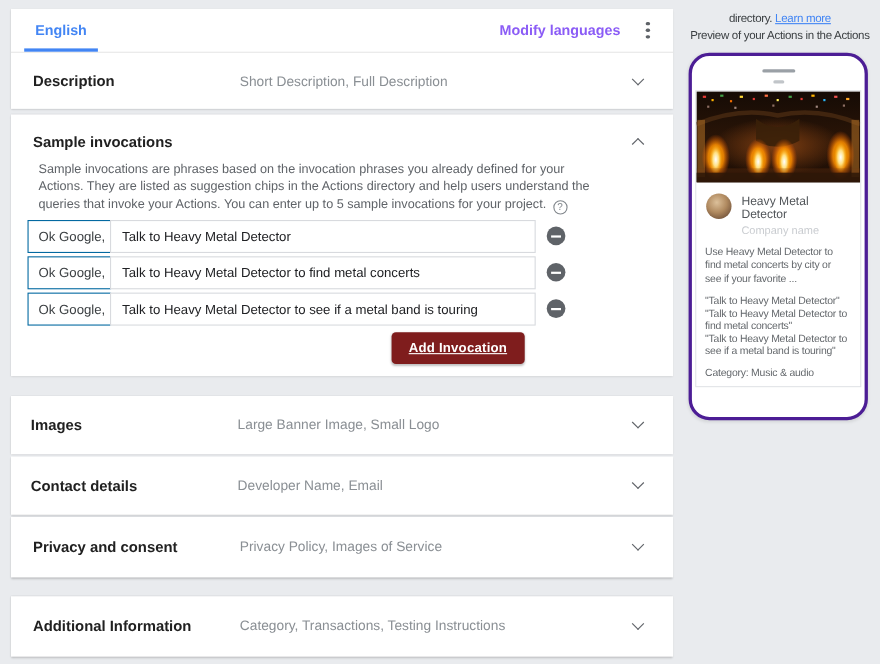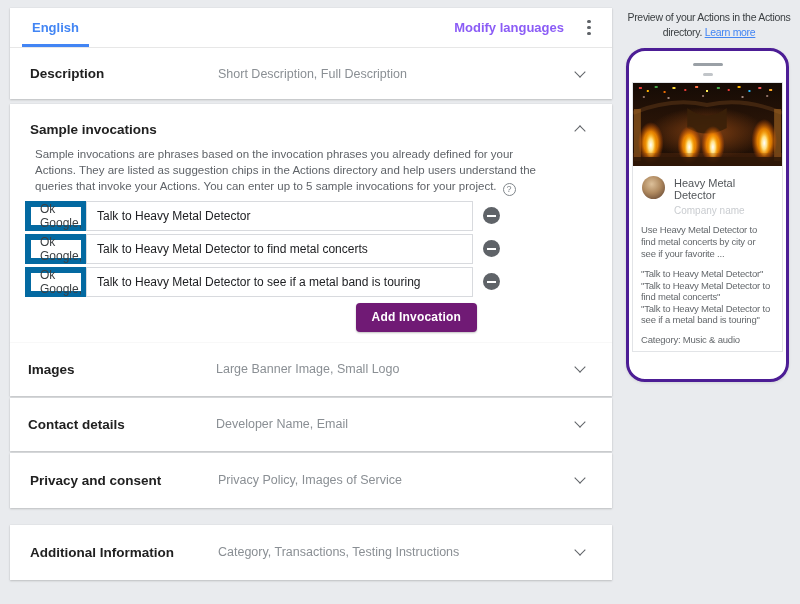--- a/index.html
+++ b/index.html
@@ -24,47 +24,47 @@
   .kebab i { width:3.5px; height:3.5px; border-radius:50%; background:#5f6368; }
 
   
   .section-row { display:flex; align-items:center; height:51px; padding:0 28px 0 20px; }
   .sec-title { width:188px; font-size:13.5px; font-weight:bold; color:#212121; }
   .sec-sub { flex:1; font-size:12.5px; color:#8a8f94; }
   .chev { width:8px; height:8px; border-right:1.8px solid #5f6368;
     border-bottom:1.8px solid #5f6368; transform:rotate(45deg); margin-top:-4px; }
   .chev.up { transform:rotate(-135deg); margin-top:4px; }
 
-  .mb5 { margin-bottom:5px; } .mb6 { margin-bottom:0; } .mb2 { margin-bottom:2px; }
+  .mb5 { margin-bottom:5px; } .mb6 { margin-bottom:18px; } .mb2 { margin-bottom:2px; }
   .mb17 { margin-bottom:17px; }
   .h53 .section-row { height:53px;padding-left:18px; } .h55 .section-row { height:55px; }
 
   
   .si-card { padding:16px 0 11px 0; }
   .si-head { display:flex; align-items:center; padding:0 28px 0 20px; height:18px; }
   .si-head .sec-title { flex:1; width:auto; }
   .si-help { margin:8px 26px 0 25px; font-size:11.5px; line-height:16px; color:#5f6368; white-space:nowrap; }
   .help-icon { display:inline-flex; align-items:center; justify-content:center;
     width:13px; height:13px; border:1.2px solid #80868b; border-radius:50%;
     font-size:9px; color:#80868b; margin-left:6px; vertical-align:-2px; cursor:pointer; }
   .si-rows { margin:5px 0 0 15px; }
   .si-row { display:flex; align-items:center; height:30px; margin-bottom:3px; }
-  .si-prefix { width:62px; height:30px; border:6px solid #0369a1; background:#fff;
+  .si-prefix { width:76px; height:30px; border:1px solid #0369a1; background:#fff;
     display:flex; align-items:center; padding-left:9px; font-size:12px; color:#3c4043; }
   .si-input { width:387px; height:30px; border:1px solid #d8dade; margin-left:-1px;
     padding:0 10px; font-size:12px; color:#202124; outline:none;
     font-family:"Liberation Sans", sans-serif; }
   .minus-btn { width:17px; height:17px; border-radius:50%; background:#5f6368; border:none;
     margin-left:10px; position:relative; cursor:pointer; flex:none; }
   .minus-btn::after { content:""; position:absolute; left:4px; top:7.5px; width:9px; height:2px;
     background:#fff; }
   .btn-row { display:flex; justify-content:flex-end; margin:6px 135px 0 0; }
-  .add-btn { height:29px; padding:0 16px; background:#701a75; color:#fff; border:none;
+  .add-btn { height:29px; padding:0 16px; background:#7f1d1d; color:#fff; border:none;
     border-radius:4px; font-size:12px; font-weight:bold; letter-spacing:.2px; cursor:pointer;
-    font-family:"Liberation Sans", sans-serif; box-shadow:0 1px 2px rgba(0,0,0,.25); }
+    font-family:"Liberation Sans", sans-serif; box-shadow:0 1px 2px rgba(0,0,0,.25);text-decoration:underline; }
 
   
   .preview-col { position:absolute; left:618px; top:0; width:182px; height:604px; }
   .preview-header { margin-top:10px; text-align:center; font-size:10.5px; letter-spacing:-0.3px;
     line-height:15px; color:#3c4043; white-space:nowrap; }
   .learn-more { color:#4285f4; text-decoration:underline; cursor:pointer; }
 
   .phone { position:absolute; left:8px; top:48px; width:163px; height:334px; background:#fff;
     border:3px solid #4c1d95; border-radius:19px; box-shadow:0 1px 3px rgba(0,0,0,.10); }
   .speaker { margin:12px auto 0; width:30px; height:3px; border-radius:2px; background:#9aa0a6; }
@@ -168,23 +168,23 @@
       <div class="sec-title">Additional Information</div>
       <div class="sec-sub">Category, Transactions, Testing Instructions</div>
       <span class="chev"></span>
     </div>
   </div>
 
 </div>
 
 <div class="preview-col">
   <div class="preview-header">
-    <div>Preview of your Actions in the Actions</div>
     <div><span>directory.</span>
       <a class="learn-more">Learn more</a></div>
+    <div>Preview of your Actions in the Actions</div>
   </div>
 
   <div class="phone">
     <div class="speaker"></div>
     <div class="mic"></div>
     <div class="screen">
 
       <svg class="banner" viewBox="0 0 151 83" preserveAspectRatio="none">
         <defs>
           <linearGradient id="bgG" x1="0" y1="0" x2="0" y2="1">

